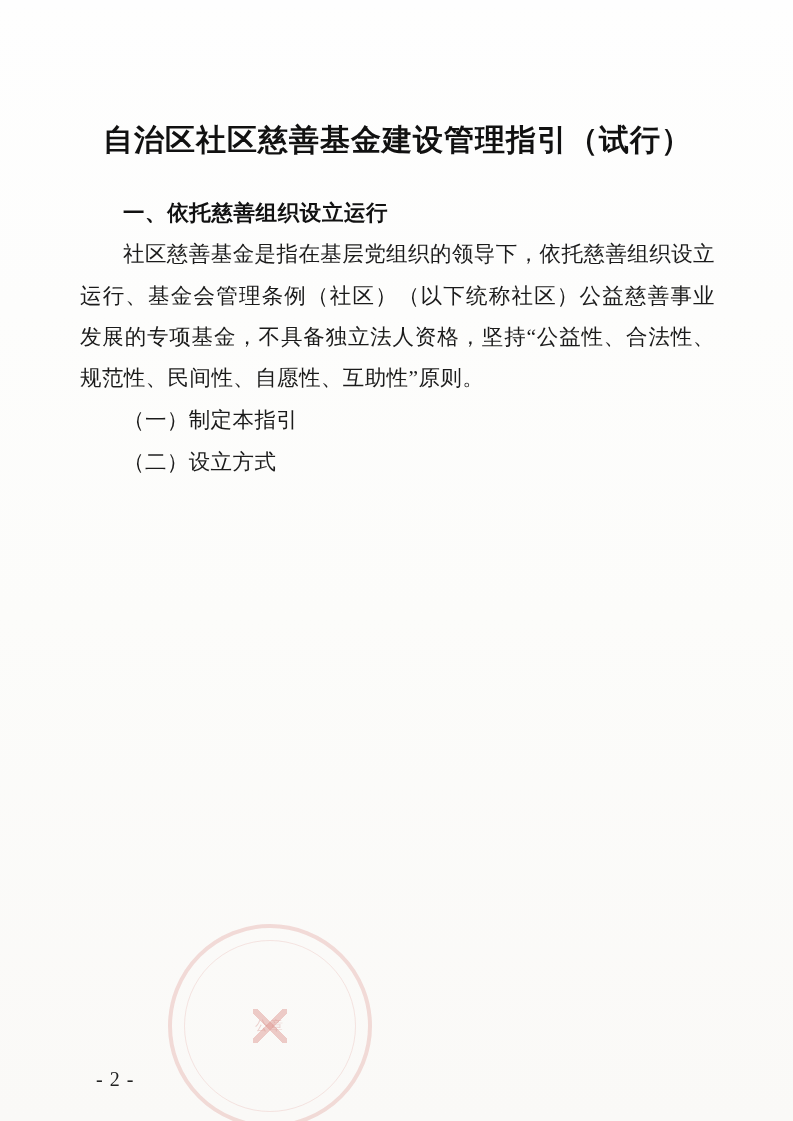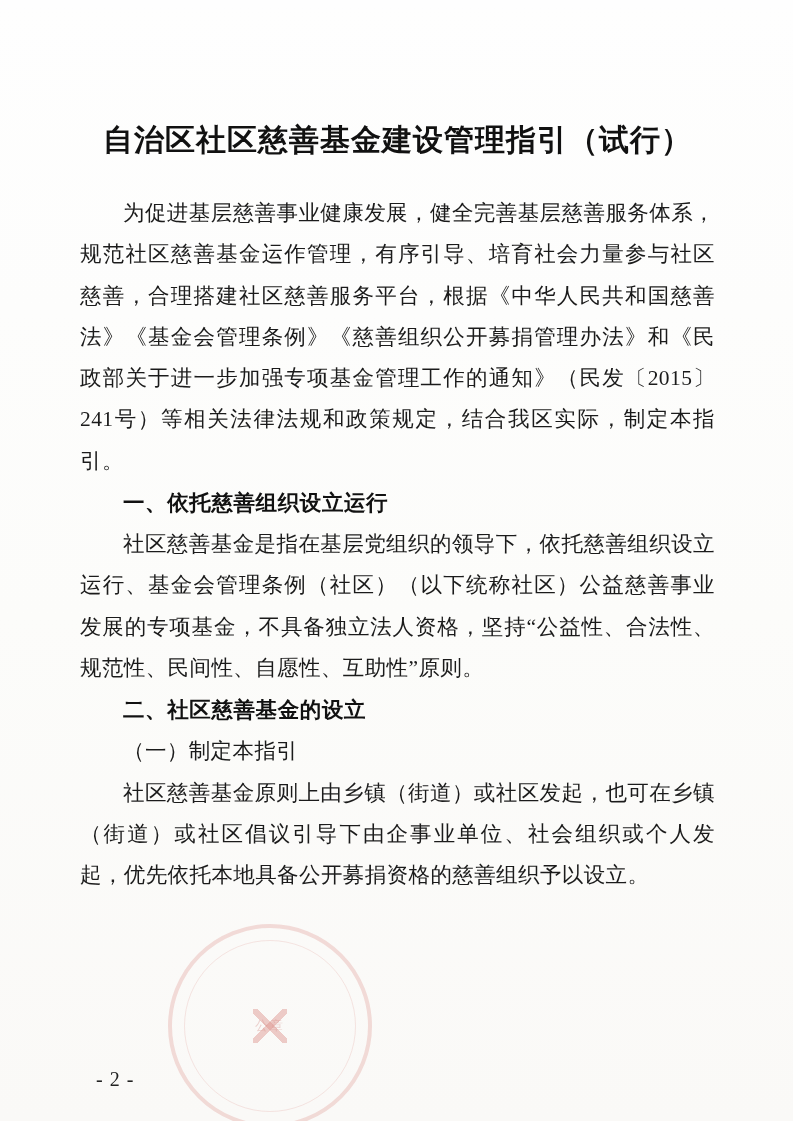--- a/index.html
+++ b/index.html
@@ -130,33 +130,31 @@
 </style>
 </head>
 <body>
 
 <div class="page">
   <div class="paper-tint"></div>
 
   <div class="content">
     <h1 class="doc-title">自治区社区慈善基金建设管理指引（试行）</h1>
 
-    <p class="para">为促进基层慈善事业健康发展，健全完善基层慈善服务体系，规范社区慈善基金运作管理，有序引导、培育社会力量参与社区慈善，合理搭建社区慈善服务平台，根据《中华人民共和国慈善法》《基金会管理条例》《慈善组织公开募捐管理办法》和《民政部关于进一步加强专项基金管理工作的通知》（民发〔2015〕241号）等相关法律法规和政策规定，结合我区实际，制定本指引。</p>
 
     <p class="heading">一、依托慈善组织设立运行</p>
 
     <p class="para">社区慈善基金是指在基层党组织的领导下，依托慈善组织设立运行、基金会管理条例（社区）（以下统称社区）公益慈善事业发展的专项基金，不具备独立法人资格，坚持“公益性、合法性、规范性、民间性、自愿性、互助性”原则。</p>
 
-    <p class="heading">二、社区慈善基金的设立</p>
 
     <p class="subheading">（一）制定本指引</p>
 
 
+    <p class="subheading">（二）设立方式</p>
 
-    <p class="para">社区慈善基金原则上由乡镇（街道）或社区发起，也可在乡镇（街道）或社区倡议引导下由企事业单位、社会组织或个人发起，优先依托本地具备公开募捐资格的慈善组织予以设立。</p>
   </div>
 
   <div class="seal">
     <div class="seal-ring-inner"></div>
     <div class="seal-text">公章</div>
   </div>
 
   <div class="page-number">- 2 -</div>
 </div>
 

